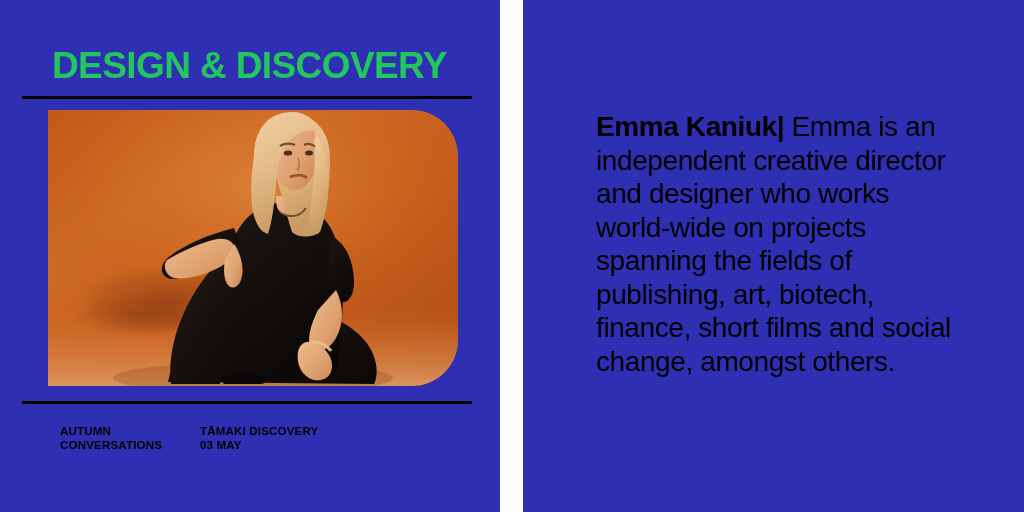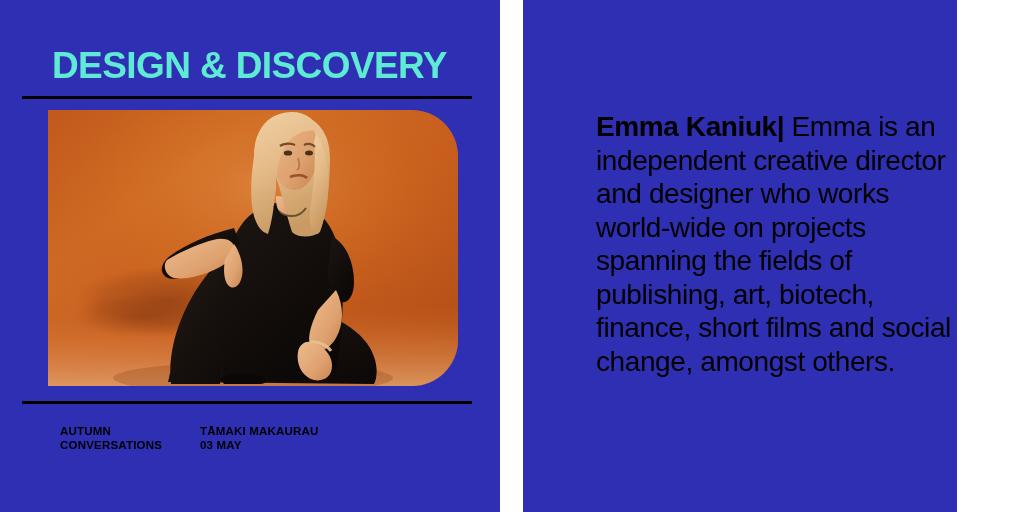--- a/index.html
+++ b/index.html
@@ -30,21 +30,21 @@
     background: #2f2fb3;
   }
   .event-title {
     position: absolute;
     left: 52px;
     top: 44px;
     font-size: 37px;
     line-height: 44px;
     font-weight: bold;
     letter-spacing: -0.6px;
-    color: #5eead4;
+    color: #22c55e;
     white-space: nowrap;
   }
   .rule {
     position: absolute;
     left: 22px;
     width: 450px;
     height: 3px;
     background: #000000;
   }
   .rule-top { top: 96px; }
@@ -96,21 +96,21 @@
     line-height: 18px;
     letter-spacing: -0.4px;
   }
   .footer-logo .line { display: block; white-space: nowrap; }
 
   
   .panel-right {
     position: absolute;
     left: 523px;
     top: 0;
-    width: 434px;
+    width: 501px;
     height: 512px;
     background: #2f2fb3;
   }
   .bio {
     position: absolute;
     left: 73px;
     top: 110px;
     width: 366px;
     color: #000000;
     font-size: 28px;
@@ -234,21 +234,21 @@
     </div>
 
     <div class="rule rule-bottom"></div>
 
     <div class="footer">
       <div class="footer-block footer-autumn">
         <span class="line">AUTUMN</span>
         <span class="line">CONVERSATIONS</span>
       </div>
       <div class="footer-block footer-location">
-        <span class="line">TĀMAKI MAKAURAU</span>
+        <span class="line">TĀMAKI DISCOVERY</span>
         <span class="line">03 MAY</span>
       </div>
     </div>
   </div>
 
   <div class="panel-right">
     <div class="bio"><span class="bio-name">Emma Kaniuk</span><span class="bio-sep">|</span><span> Emma is an independent creative director and designer who works world-wide on projects spanning the fields of publishing, art, biotech, finance, short films and social change, amongst others.</span></div>
   </div>
 
 </div>

